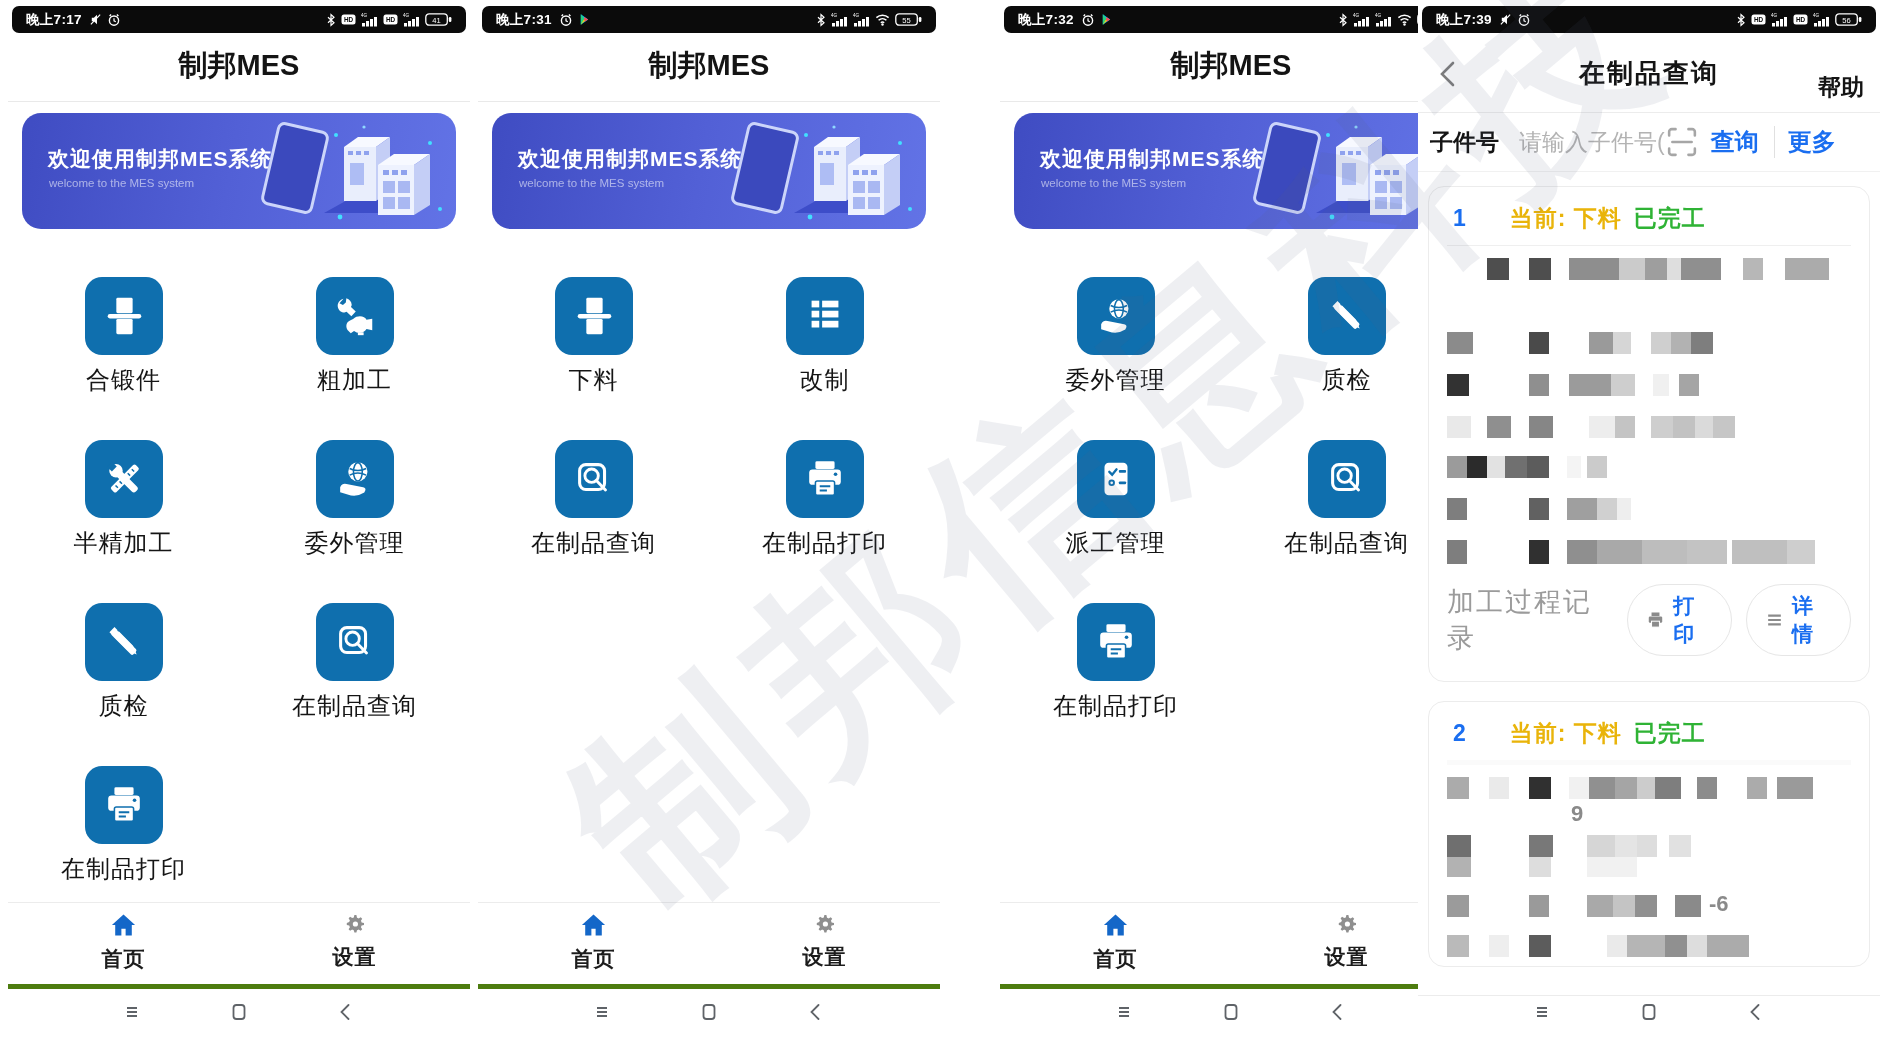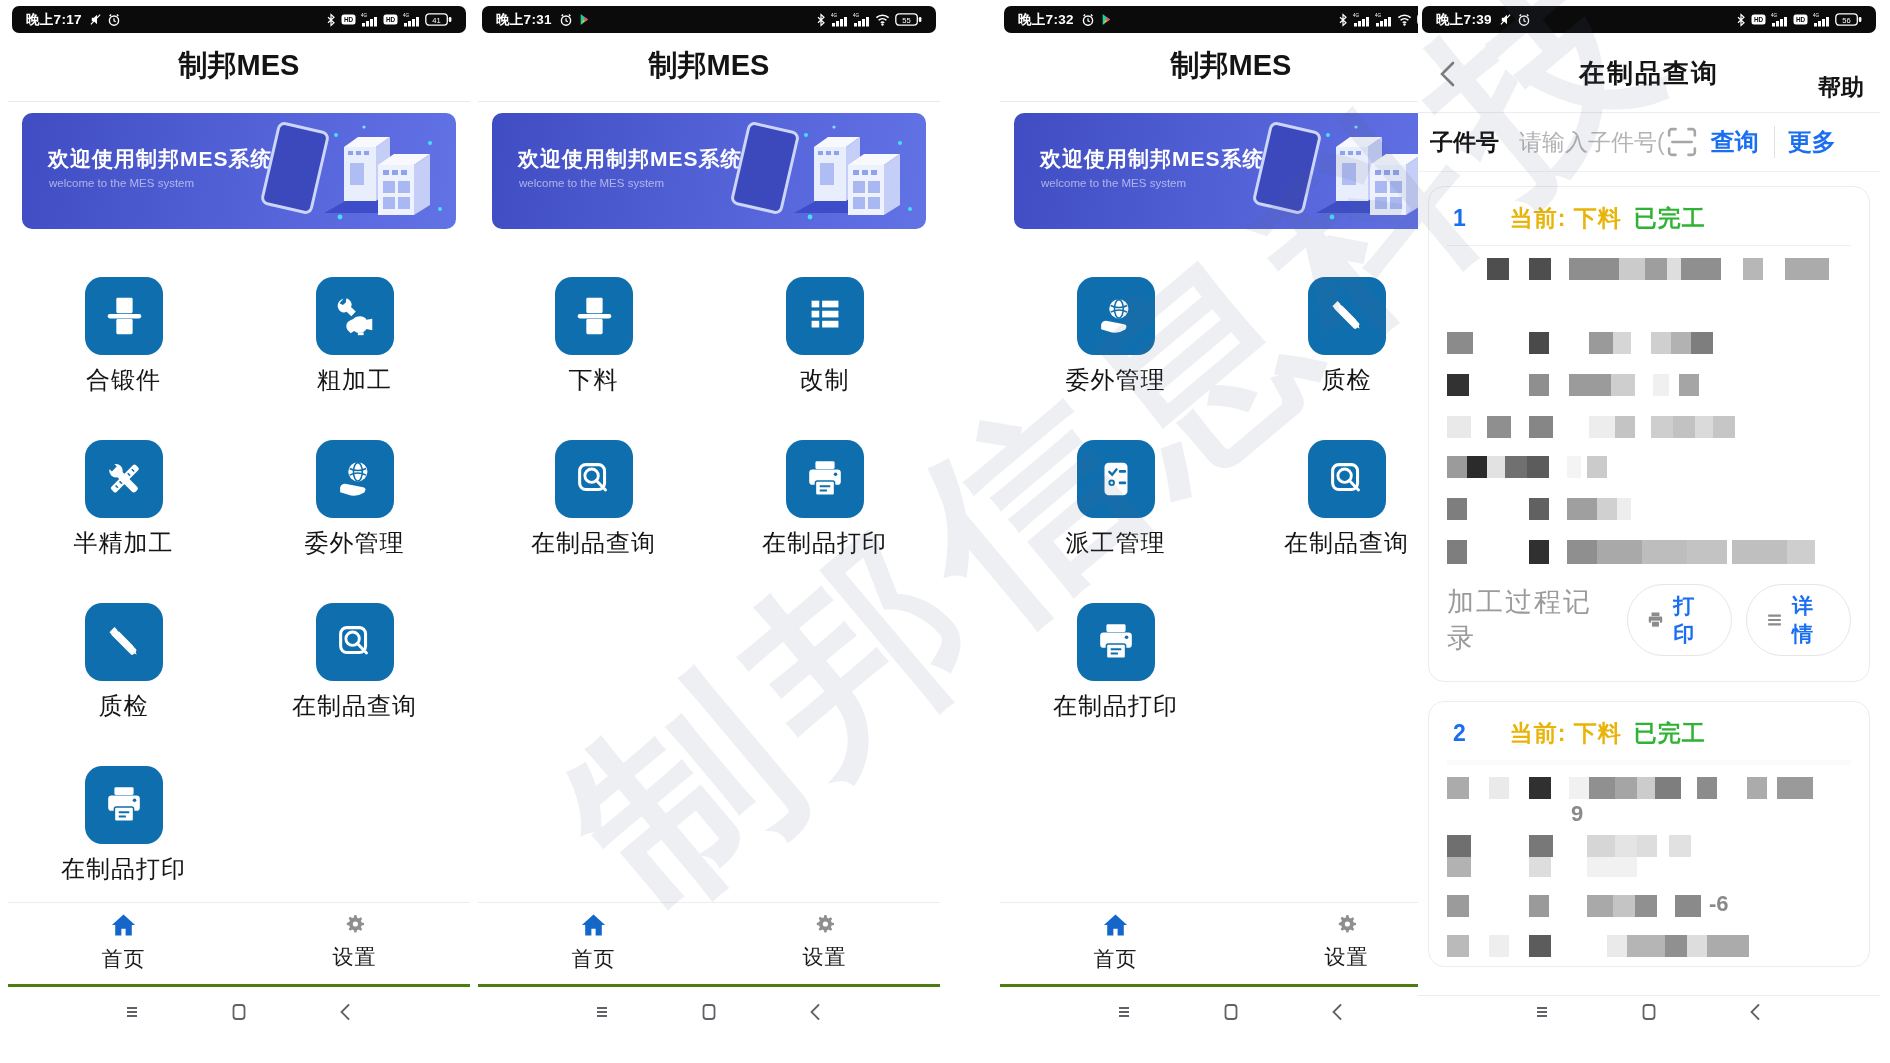--- a/index.html
+++ b/index.html
@@ -11,32 +11,32 @@
   
   .statusbar{margin:6px 4px 0;height:27px;background:#0b0b0b;border-radius:7px;display:flex;align-items:center;padding:0 14px;color:#fff;}
   .sb-time{font-size:13.5px;font-weight:700;letter-spacing:.3px;}
   .sb-group{display:flex;align-items:center;gap:5px;margin-left:7px;}
   .sb-right{margin-left:auto;}
   .sb-ic{display:inline-flex;align-items:center;}
   .sb-ic svg{display:block;}
 
   
   .app-title{text-align:center;font-size:29px;font-weight:700;color:#141414;padding:13px 0 15px;border-bottom:1px solid #e9e9e9;}
-  .banner{position:relative;margin:11px 14px 0;height:116px;border-radius:10px;overflow:hidden;
+  .banner{position:relative;margin:11px 14px 0;height:116px;border-radius:19px;overflow:hidden;
     background:linear-gradient(100deg,#3f4cc2 0%,#5260d6 48%,#6273e6 100%);}
   .banner-title{position:absolute;left:26px;top:32px;color:#fff;font-size:21px;font-weight:700;letter-spacing:1px;}
   .banner-sub{position:absolute;left:27px;top:64px;color:rgba(255,255,255,.55);font-size:11.5px;}
   .banner-art{position:absolute;right:2px;top:0;}
 
   .grid{display:flex;flex-wrap:wrap;margin-top:48px;}
   .cell{width:50%;display:flex;flex-direction:column;align-items:center;margin-bottom:44px;}
   .tile{width:78px;height:78px;border-radius:17px;background:#0f6fae;display:flex;align-items:center;justify-content:center;}
   .app-label{margin-top:9px;font-size:24px;font-weight:500;color:#151515;letter-spacing:1px;}
 
-  .tabbar{position:absolute;left:0;right:0;top:902px;border-top:1px solid #ececec;border-bottom:3px solid #4d7c0f;display:flex;padding:9px 0 11px;background:#fff;}
+  .tabbar{position:absolute;left:0;right:0;top:902px;border-top:1px solid #ececec;border-bottom:5px solid #4d7c0f;display:flex;padding:9px 0 11px;background:#fff;font-weight:bold;}
   .tab{width:50%;display:flex;flex-direction:column;align-items:center;gap:3px;}
   .tab-label{font-size:21px;color:#1c1c1c;letter-spacing:1px;}
 
   .androidnav{position:absolute;left:0;right:0;top:1000px;display:flex;justify-content:space-between;padding:0 112px;}
   .navbtn{color:#5f6368;display:flex;align-items:center;}
 
   
   .q-header{display:flex;align-items:center;padding:11px 16px 9px;border-bottom:1px solid #ececec;}
   .q-back{width:56px;display:flex;align-items:center;}
   .q-title{flex:1;text-align:center;font-size:26px;font-weight:700;color:#141414;letter-spacing:2px;}

